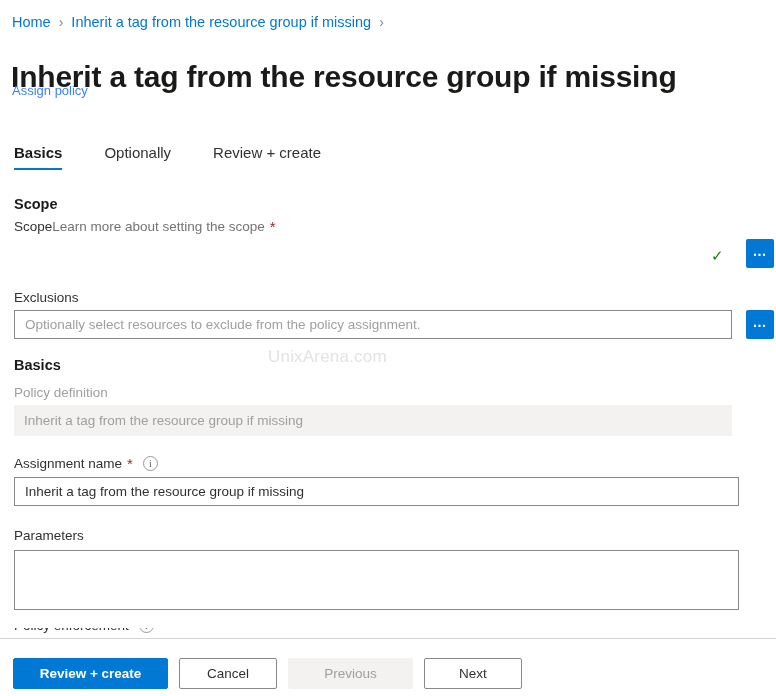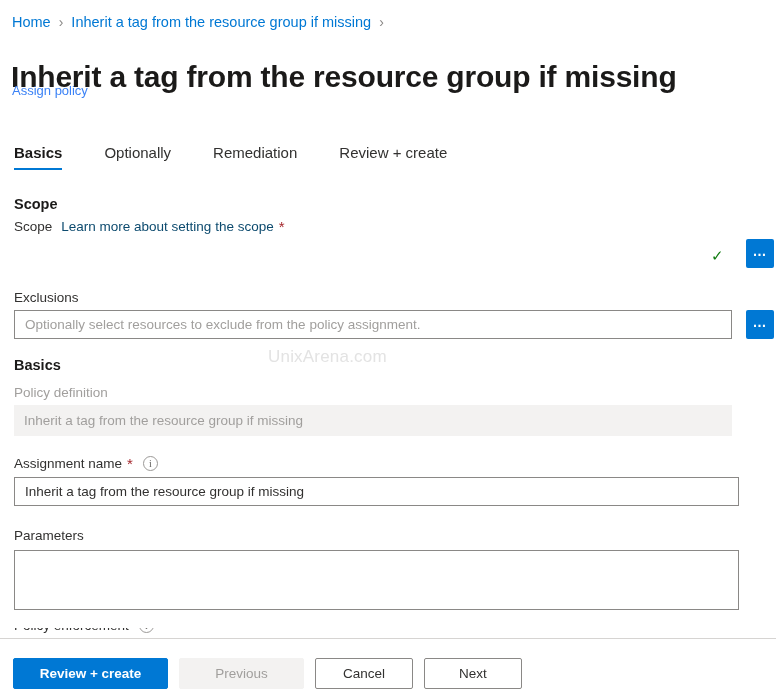--- a/index.html
+++ b/index.html
@@ -107,22 +107,21 @@
     position: absolute;
     left: 14px;
     font-size: 13.5px;
     color: #323130;
     display: flex;
     align-items: center;
     white-space: nowrap;
   }
   .field-label.muted { color: #a19f9d; }
   .label-link {
-    color: #0c4a6e;
-    margin-left: 9px;
+    color: #737373;
     cursor: pointer;
   }
   .req {
     color: #a4262c;
     margin-left: 5px;
     font-size: 15px;
     line-height: 1;
   }
   .info-icon {
     display: inline-flex;
@@ -298,21 +297,20 @@
     <span class="crumb-link">Inherit a tag from the resource group if missing</span>
     <span class="crumb-sep">›</span>
   </nav>
 
   <h1 class="title">Inherit a tag from the resource group if missing</h1>
   <div class="subtitle">Assign policy</div>
 
   <div class="tabs">
     <div class="tab active">Basics</div>
     <div class="tab">Optionally</div>
-    <div class="tab">Remediation</div>
     <div class="tab">Review + create</div>
   </div>
 
   <div class="section-head" style="top:196px;">Scope</div>
 
   <div class="field-label" style="top:219px;">
     <span>Scope</span>
     <span class="label-link">Learn more about setting the scope</span>
     <span class="req">*</span>
   </div>
@@ -351,18 +349,18 @@
     <div class="clip-text">
       <span>Policy enforcement</span>
       <span class="info-icon">i</span>
     </div>
   </div>
 
   <div class="divider"></div>
 
   <div class="footer">
     <button class="btn btn-primary">Review + create</button>
+    <button class="btn btn-default">Cancel</button>
     <button class="btn btn-disabled" disabled="">Previous</button>
-    <button class="btn btn-default">Cancel</button>
     <button class="btn btn-default">Next</button>
   </div>
 
 </div>
 
 </body></html>

